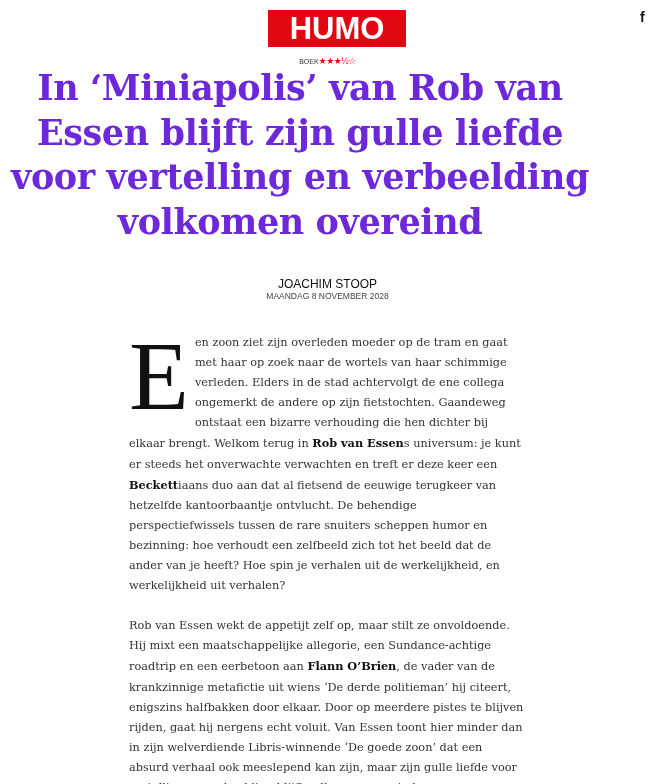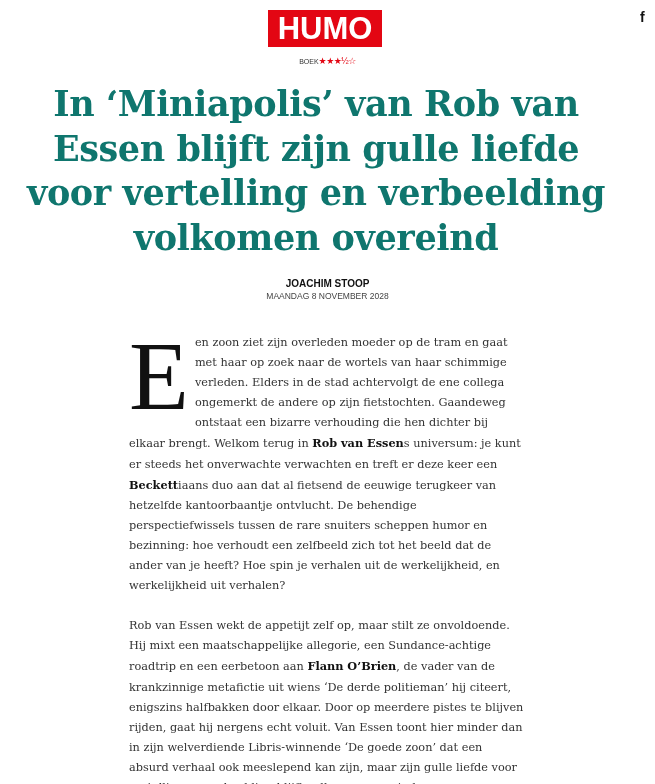--- a/index.html
+++ b/index.html
@@ -1,25 +1,25 @@
 <!DOCTYPE html>
 <html><head>
 <meta charset="utf-8">
 <style>
   html, body { margin:0; padding:0; background:#fff; }
   body { width:655px; height:784px; position:relative; overflow:hidden; font-family:"DejaVu Serif", serif; color:#1a1a1a; }
-  .logo { position:absolute; left:268px; top:10px; width:114px; height:37px; background:#e30613; color:#fff;
+  .logo { position:absolute; left:268px; top:10px; width:138px; height:37px; background:#e30613; color:#fff;
           font-family:"Liberation Sans", sans-serif; font-weight:bold; font-size:31px; line-height:37px; text-align:center; letter-spacing:0px; }
   .fb { position:absolute; left:640px; top:9px; font-family:"Liberation Sans", sans-serif; font-weight:bold; font-size:14px; color:#111; }
   .rating { position:absolute; left:0; width:655px; top:56px; text-align:center; font-family:"Liberation Sans", sans-serif; font-size:7px; color:#333; }
   .rating .stars { color:#e30613; font-size:9px; letter-spacing:-0.5px; }
   .headline { position:absolute; left:0; width:600px; top:66px; text-align:center; font-family:"DejaVu Serif", serif; font-weight:bold;
-              font-size:35px; line-height:44.5px; color:#0f766e; margin:16px; letter-spacing:-0.4px; }
+              font-size:35px; line-height:44.5px; color:#6d28d9; margin:0; letter-spacing:-0.4px; }
   .byline { position:absolute; left:0; width:655px; top:278px; text-align:center; font-family:"Liberation Sans", sans-serif; }
-  .author { font-size:10px; font-weight:bold; color:#111; line-height:12px; }
+  .author { font-size:12px; font-weight:normal; color:#111; line-height:12px; }
   .date { font-size:8.5px; color:#444; line-height:12px; }
   .article { position:absolute; left:129px; top:333px; width:395px; font-family:"DejaVu Serif", serif; font-size:11.3px; line-height:20.1px; color:#333; }
   .article p { margin:0 0 20px 0; }
   .dropcap { float:left; font-family:"Liberation Serif", serif; font-size:98px; line-height:78px; height:80px; margin:4px 6px 0 0; color:#111; }
   b { color:#111; }
 </style>
 </head>
 <body>
 
 <div class="logo">HUMO</div>

